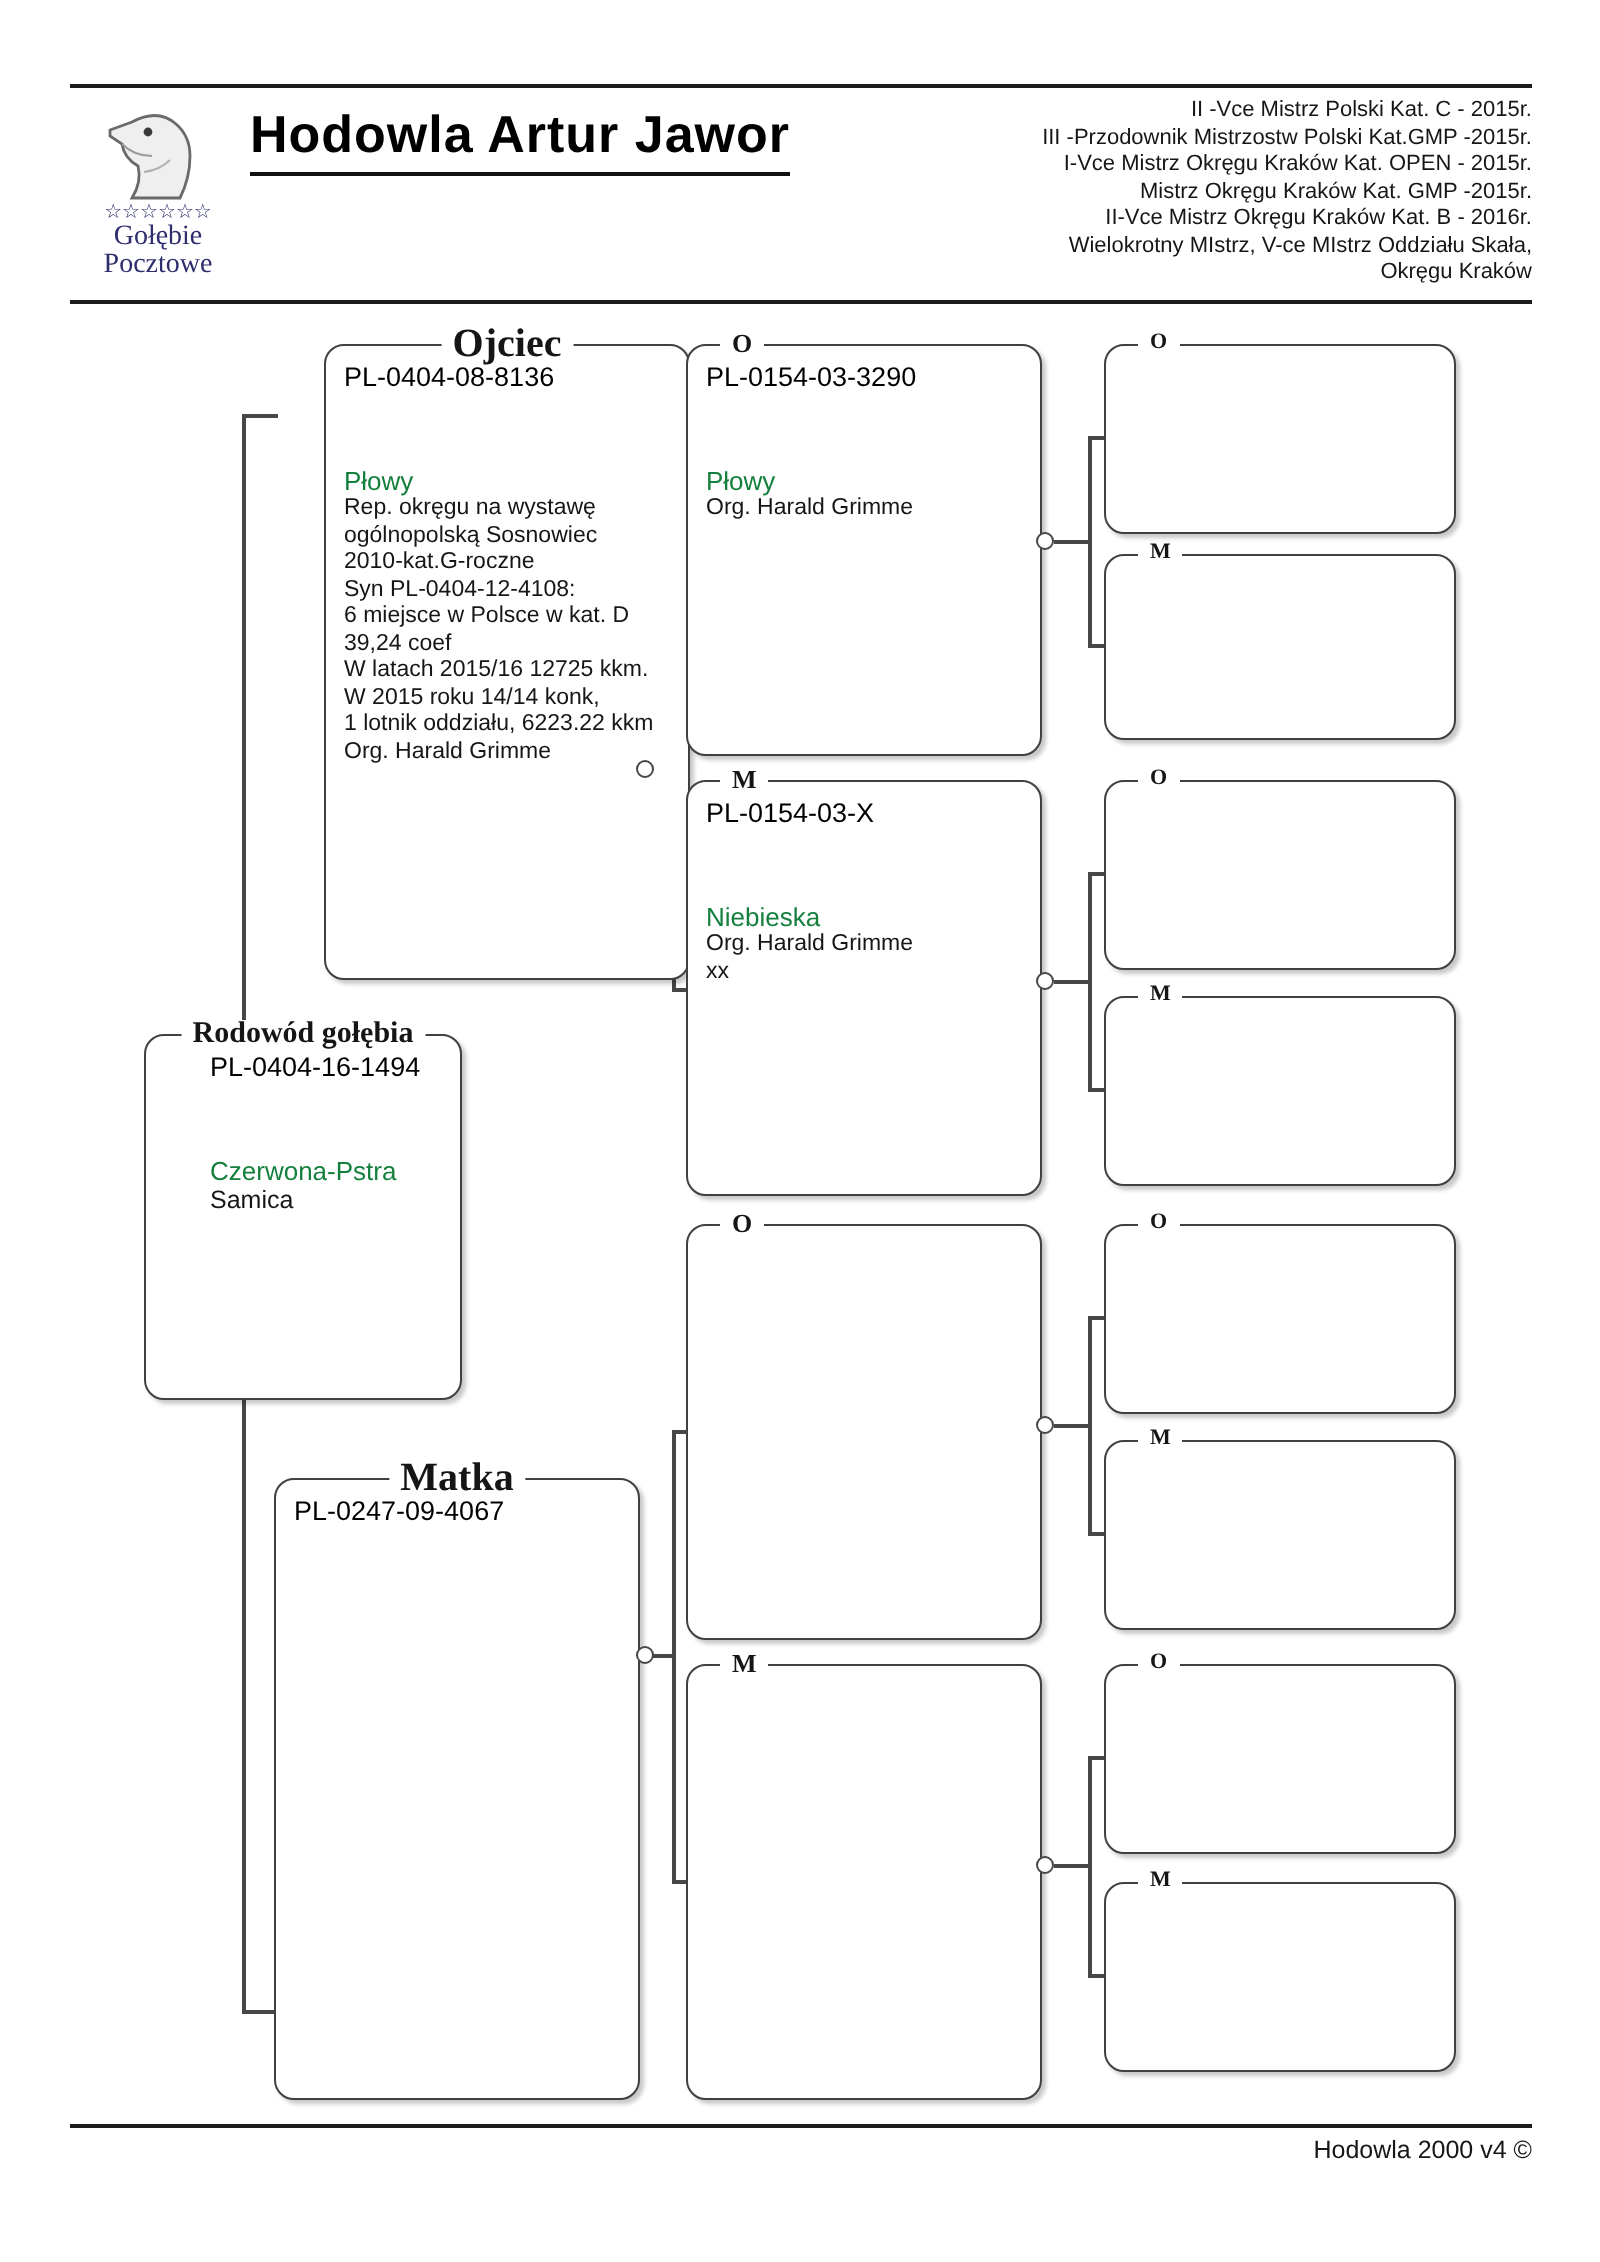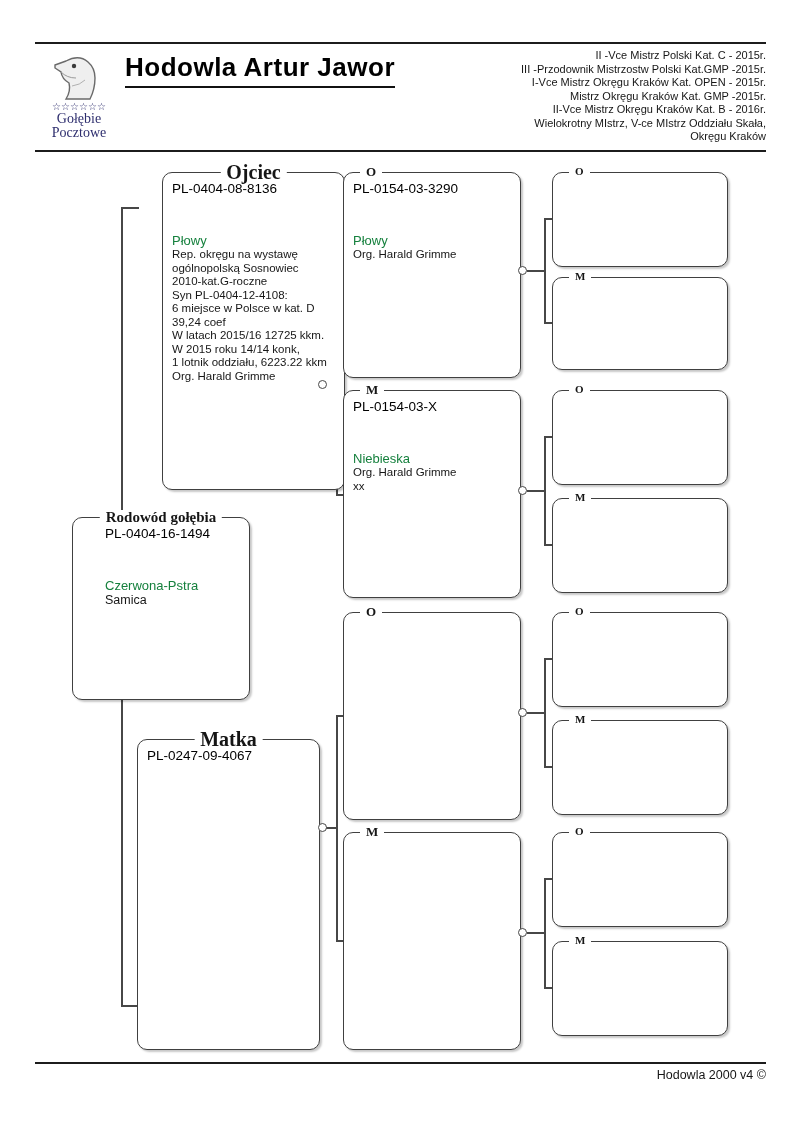--- a/index.html
+++ b/index.html
@@ -118,21 +118,21 @@
 2010-kat.G-roczne
 Syn PL-0404-12-4108:
 6 miejsce w Polsce w kat. D
 39,24 coef
 W latach 2015/16 12725 kkm.
 W 2015 roku 14/14 konk,
 1 lotnik oddziału, 6223.22 kkm
 Org. Harald Grimme</div>
   </section>
 
-  <section class="pbox" style="left:72px; top:517px; width:178px; height:183px;padding-left:32px;">
+  <section class="pbox" style="left:72px; top:517px; width:159px; height:183px;padding-left:32px;">
     <span class="box-label label-center lbl-md">Rodowód gołębia</span>
     <div class="ring">PL-0404-16-1494</div>
     <div class="colorname">Czerwona-Pstra</div>
     <div class="desc" style="font-size:12.5px; line-height:15px;">Samica</div>
   </section>
 
   <section class="pbox" style="left:137px; top:739px; width:183px; height:311px;">
     <span class="box-label label-center lbl-xl">Matka</span>
     <div class="ring">PL-0247-09-4067</div>
     <div class="colorname"></div>

